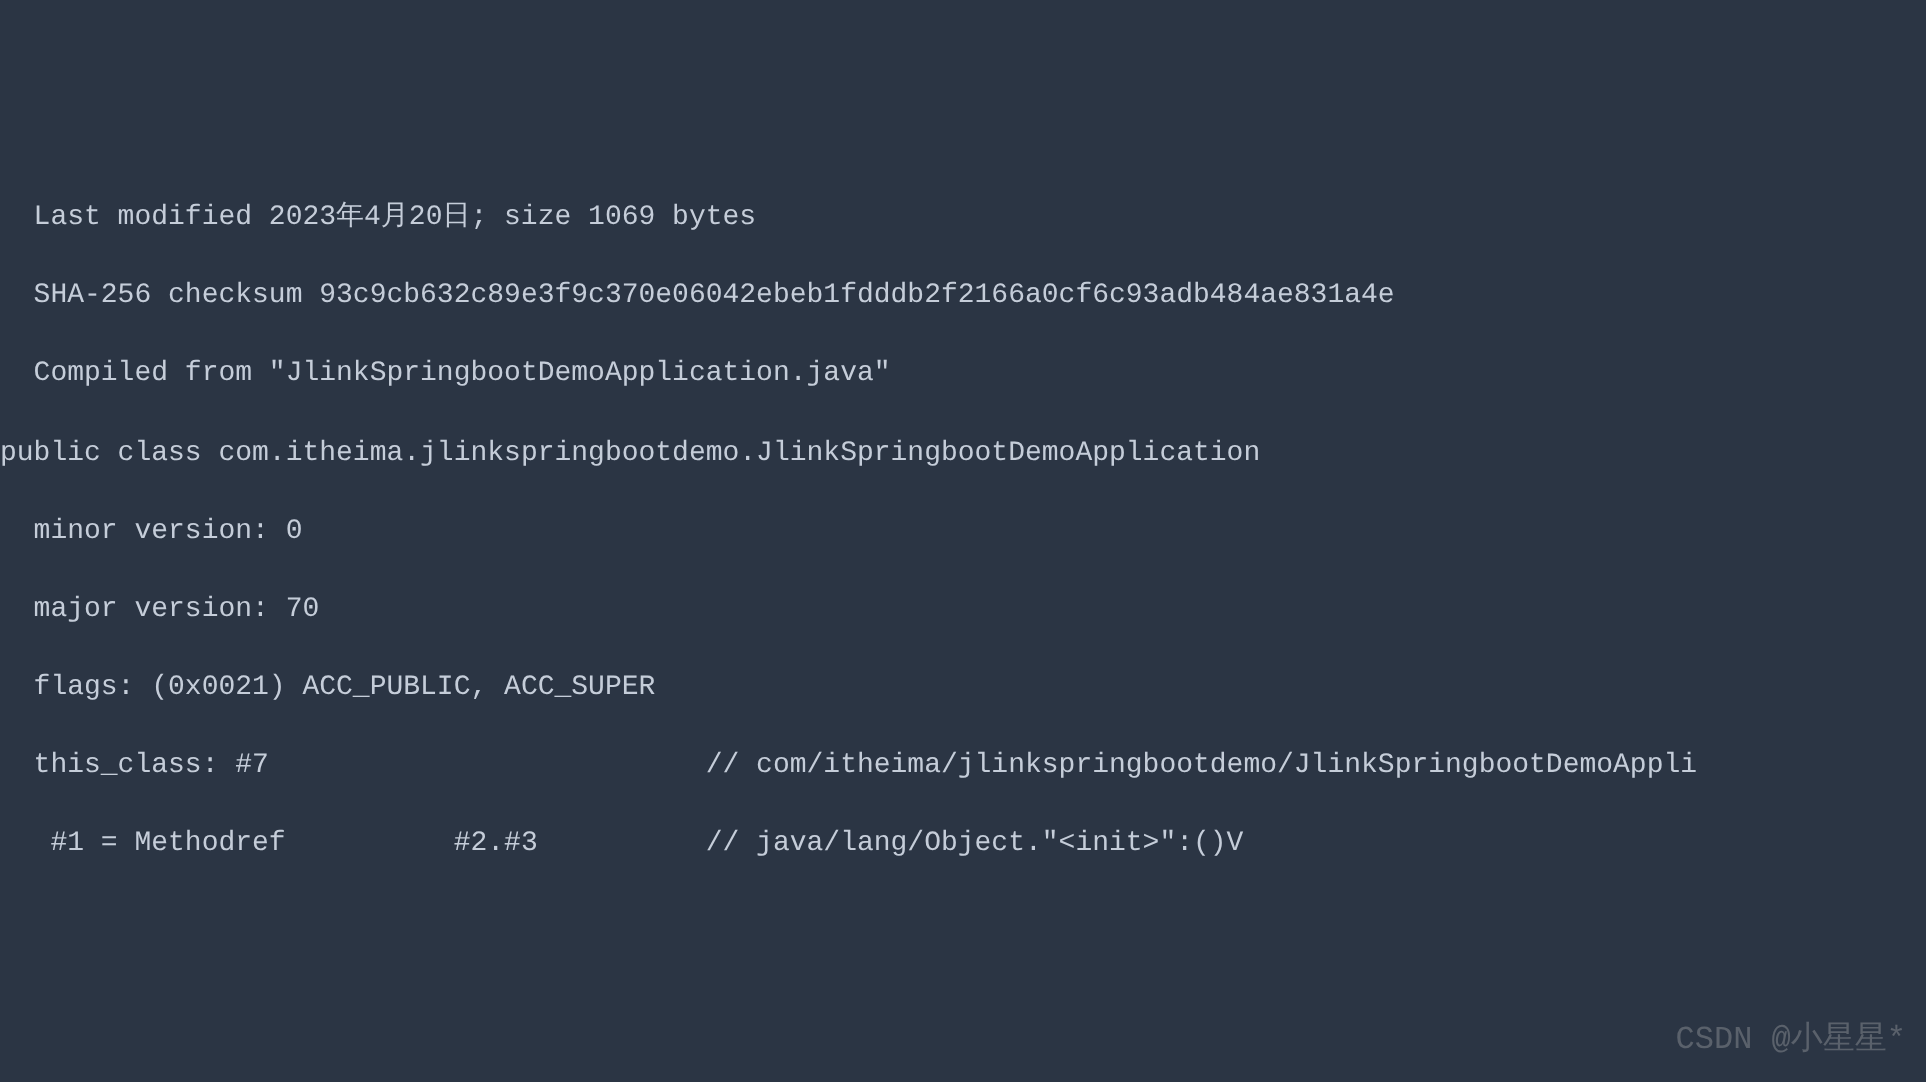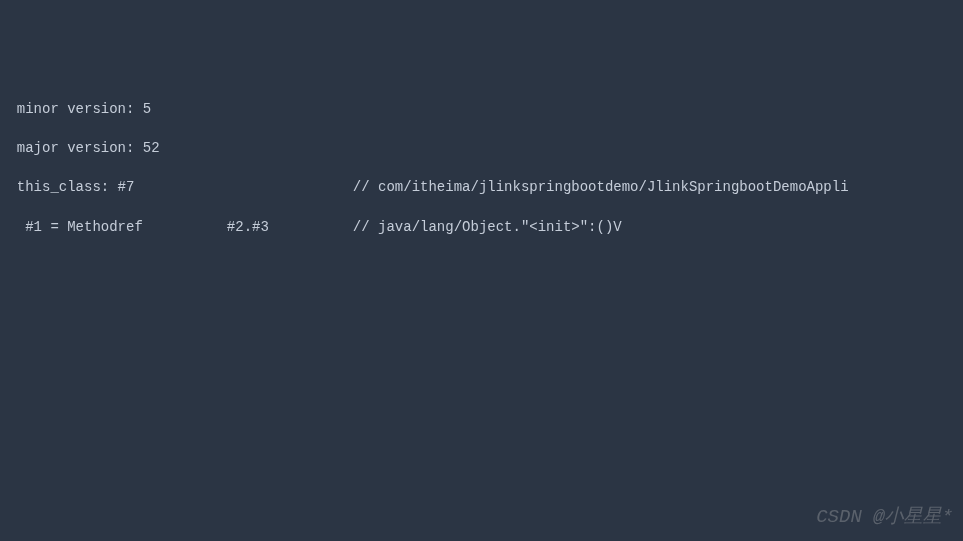--- a/index.html
+++ b/index.html
@@ -14,32 +14,36 @@
       overflow: hidden;
       white-space: pre;
       padding: 2px 0;
     }
     .line { display: block; }
     .watermark {
       position: absolute;
       right: 10px;
       bottom: 10px;
       color: rgba(200,200,200,0.3);
-      font-size: 19px;
-      font-style: italic;
+      font-size: 16px;
     }
   </style>
 </head>
 <body>
 
 
 
 <div>
-<span class="line">  minor version: 5</span>
-<span class="line">  major version: 52</span>
+<span class="line">  Last modified 2023年4月20日; size 1069 bytes</span>
+<span class="line">  SHA-256 checksum 93c9cb632c89e3f9c370e06042ebeb1fdddb2f2166a0cf6c93adb484ae831a4e</span>
+<span class="line">  Compiled from "JlinkSpringbootDemoApplication.java"</span>
+<span class="line">public class com.itheima.jlinkspringbootdemo.JlinkSpringbootDemoApplication</span>
+<span class="line">  minor version: 0</span>
+<span class="line">  major version: 70</span>
+<span class="line">  flags: (0x0021) ACC_PUBLIC, ACC_SUPER</span>
 <span class="line">  this_class: #7                          // com/itheima/jlinkspringbootdemo/JlinkSpringbootDemoAppli</span>
 <span class="line">   #1 = Methodref          #2.#3          // java/lang/Object."&lt;init&gt;":()V</span>
 
 
 
 
 
 
 
 

